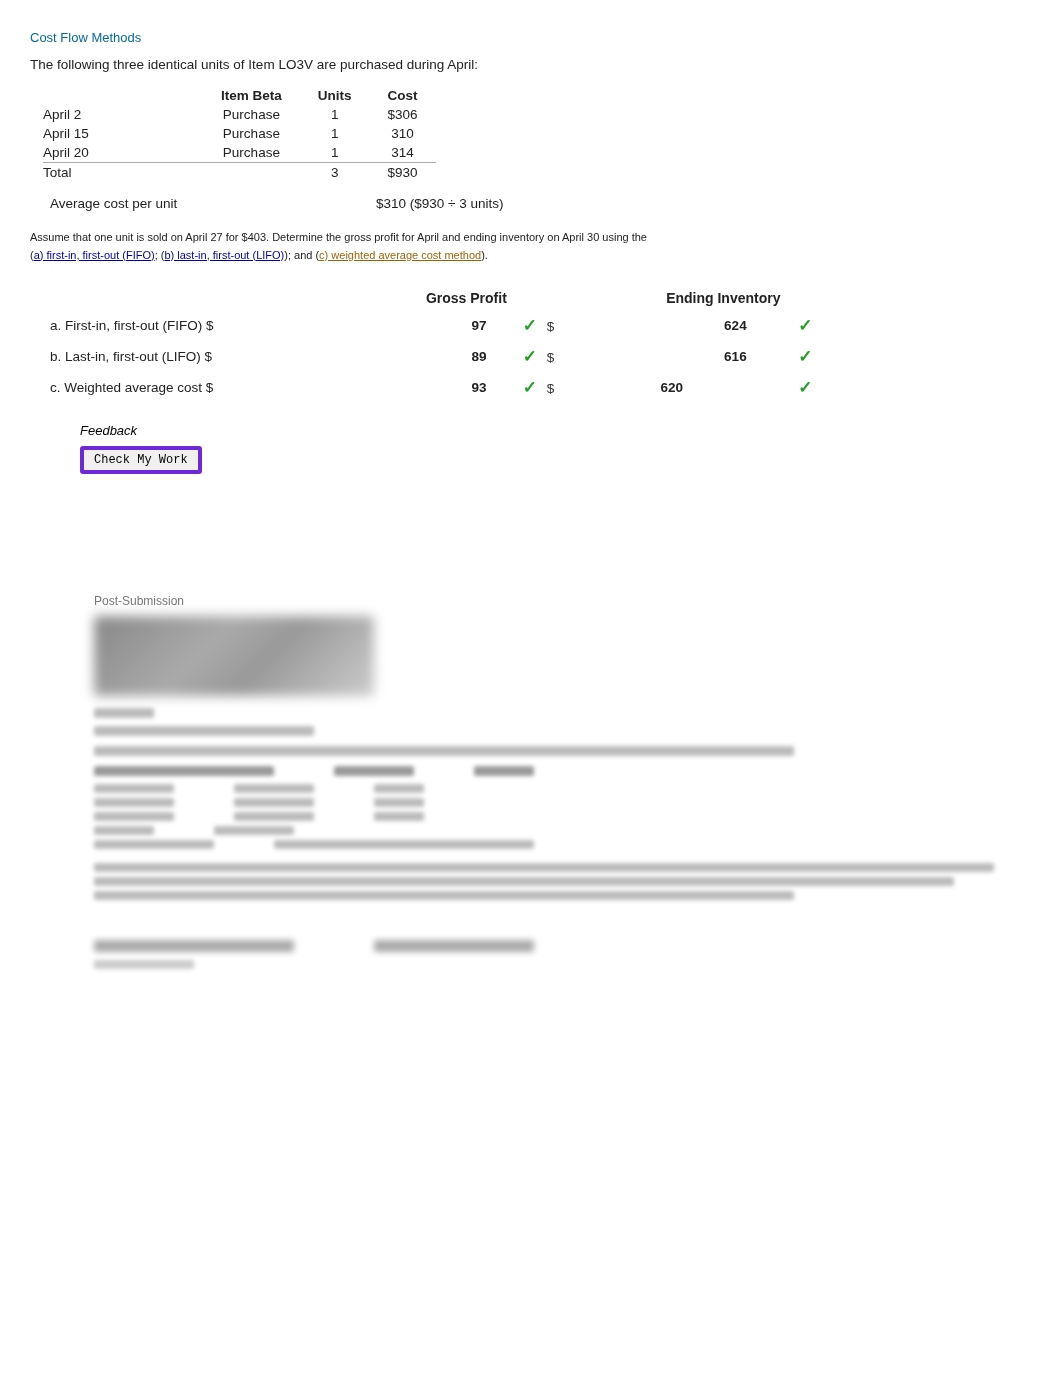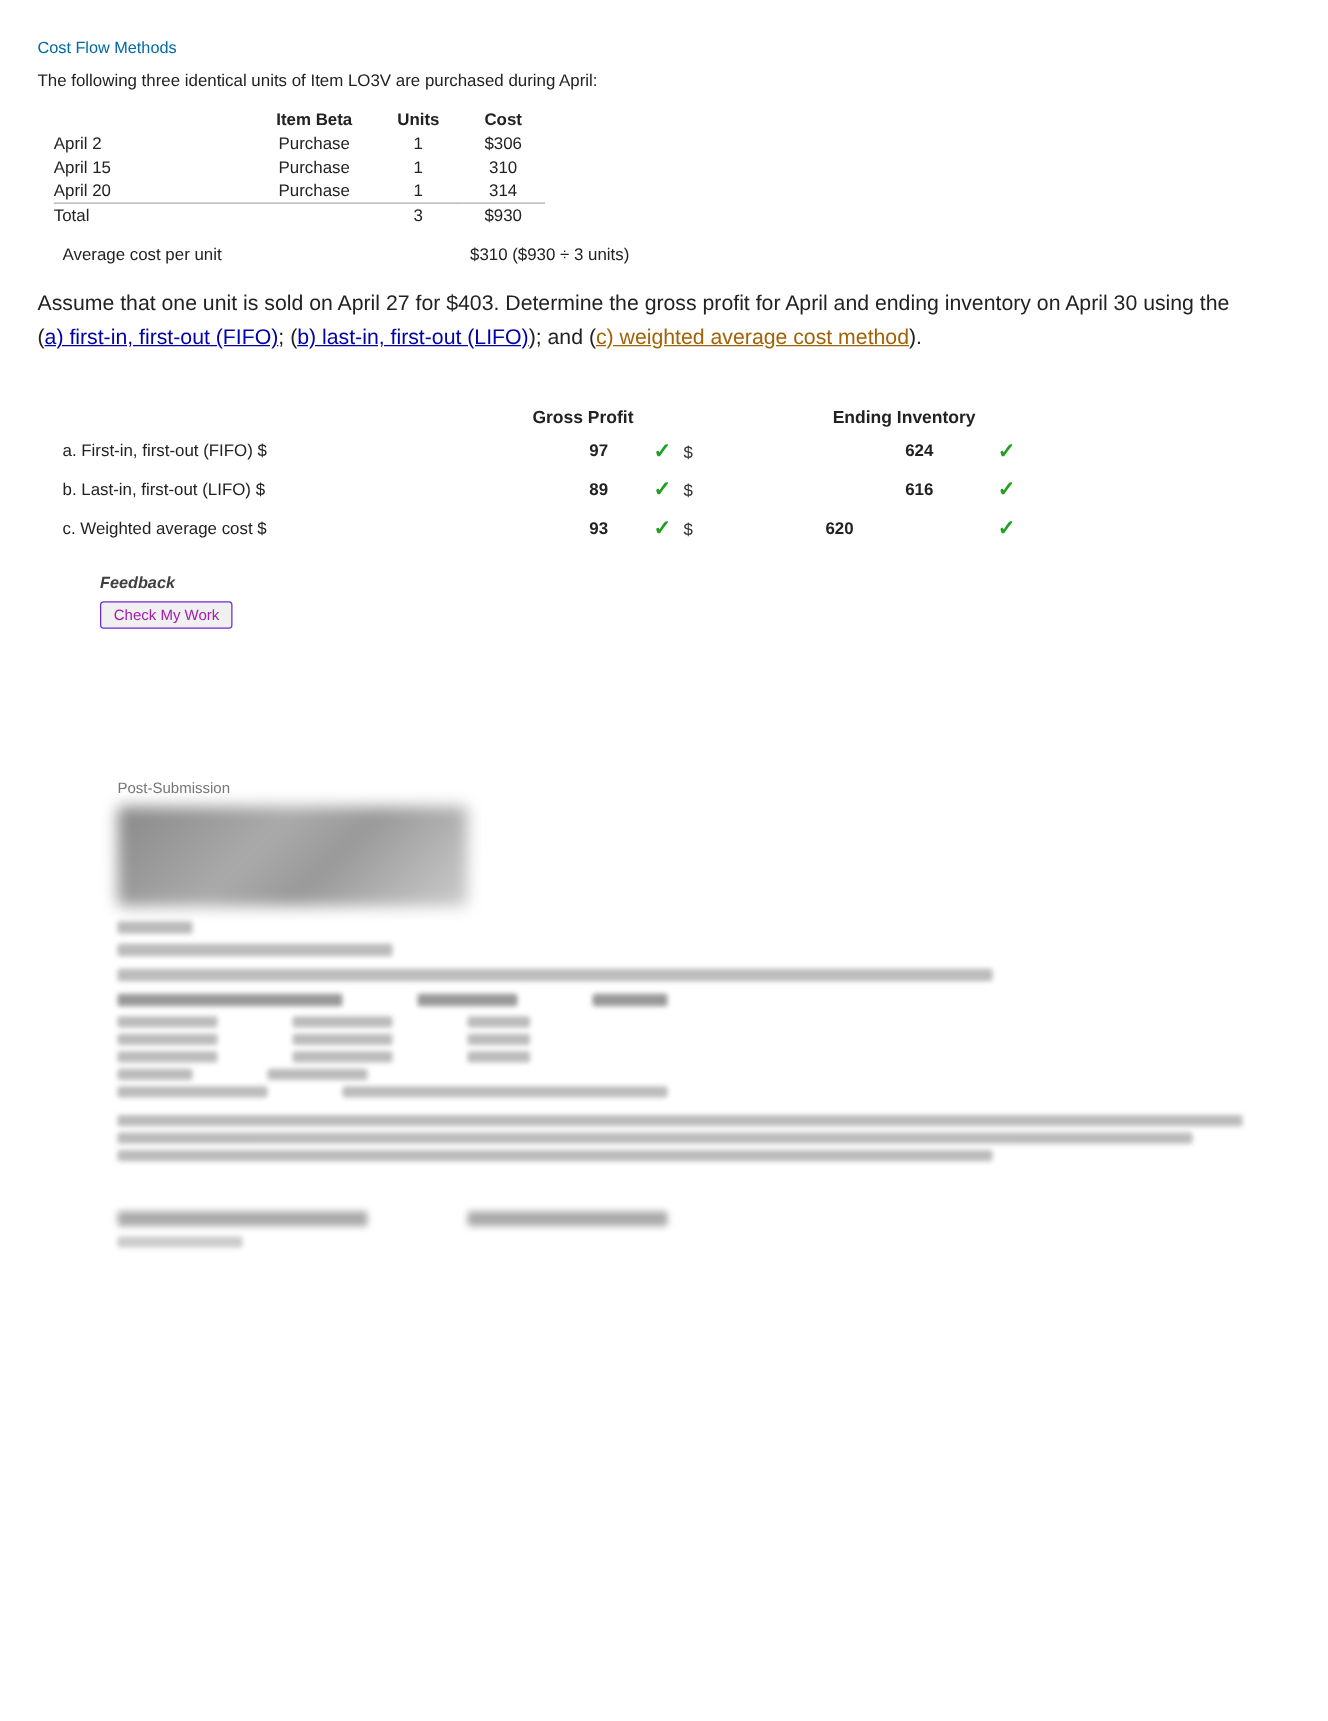--- a/index.html
+++ b/index.html
@@ -49,22 +49,22 @@
       margin-left: 20px;
       margin-bottom: 18px;
       font-size: 13.5px;
       display: flex;
       gap: 0;
     }
     .avg-cost-label {
       width: 290px;
     }
     .problem-text {
-      font-size: 17px;
-      margin-bottom: 38px;
+      font-size: 11px;
+      margin-bottom: 22px;
       line-height: 1.6;
       max-width: 980px;
     }
     .answer-table {
       width: 820px;
       border-collapse: collapse;
       margin-bottom: 20px;
       margin-left: 10px;
     }
     .answer-table th {
@@ -105,33 +105,33 @@
     .dollar-sign {
       color: #333;
       margin-left: 6px;
     }
     .feedback-section {
       margin-top: 16px;
       margin-left: 50px;
     }
     .feedback-label {
       font-size: 13px;
-      color: #404040;
+      color: #000000;
       margin-bottom: 8px;
       font-style: italic;
-      font-weight: bold;
     }
     .check-my-work-btn {
       font-size: 12px;
-      color: #a21caf;
-      border: 1px solid #6d28d9;
+      color: #000000;
+      border: 4px solid #6d28d9;
       background: #f0f0f0;
       padding: 3px 10px;
       cursor: pointer;
       border-radius: 3px;
+      font-family: Liberation Mono, monospace;
     }
     .post-submission-section {
       margin-top: 120px;
       margin-left: 64px;
     }
     .post-sub-label {
       font-size: 12px;
       color: #777;
       margin-bottom: 8px;
     }

